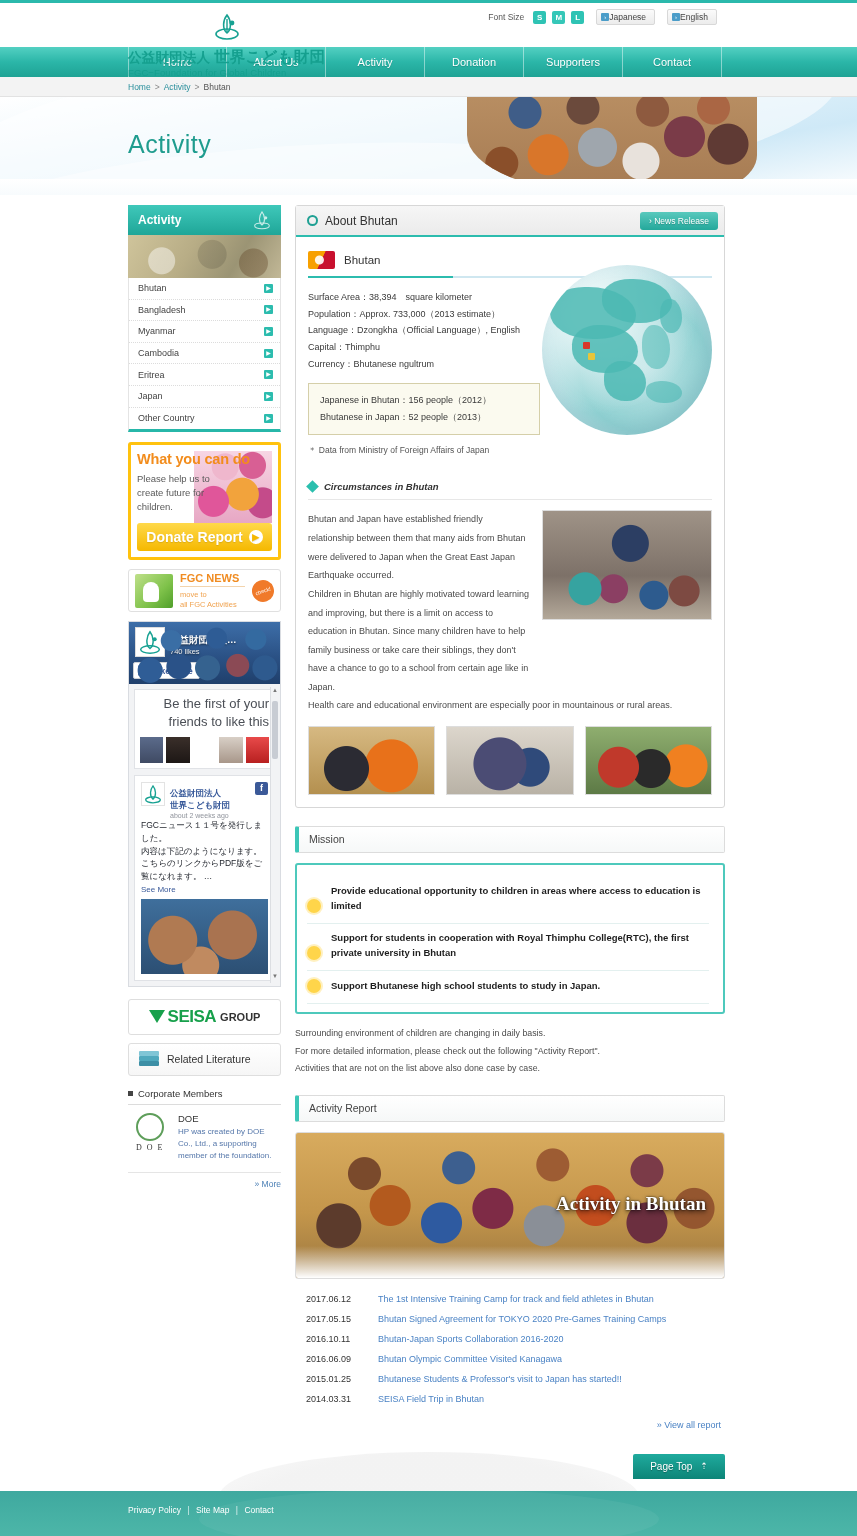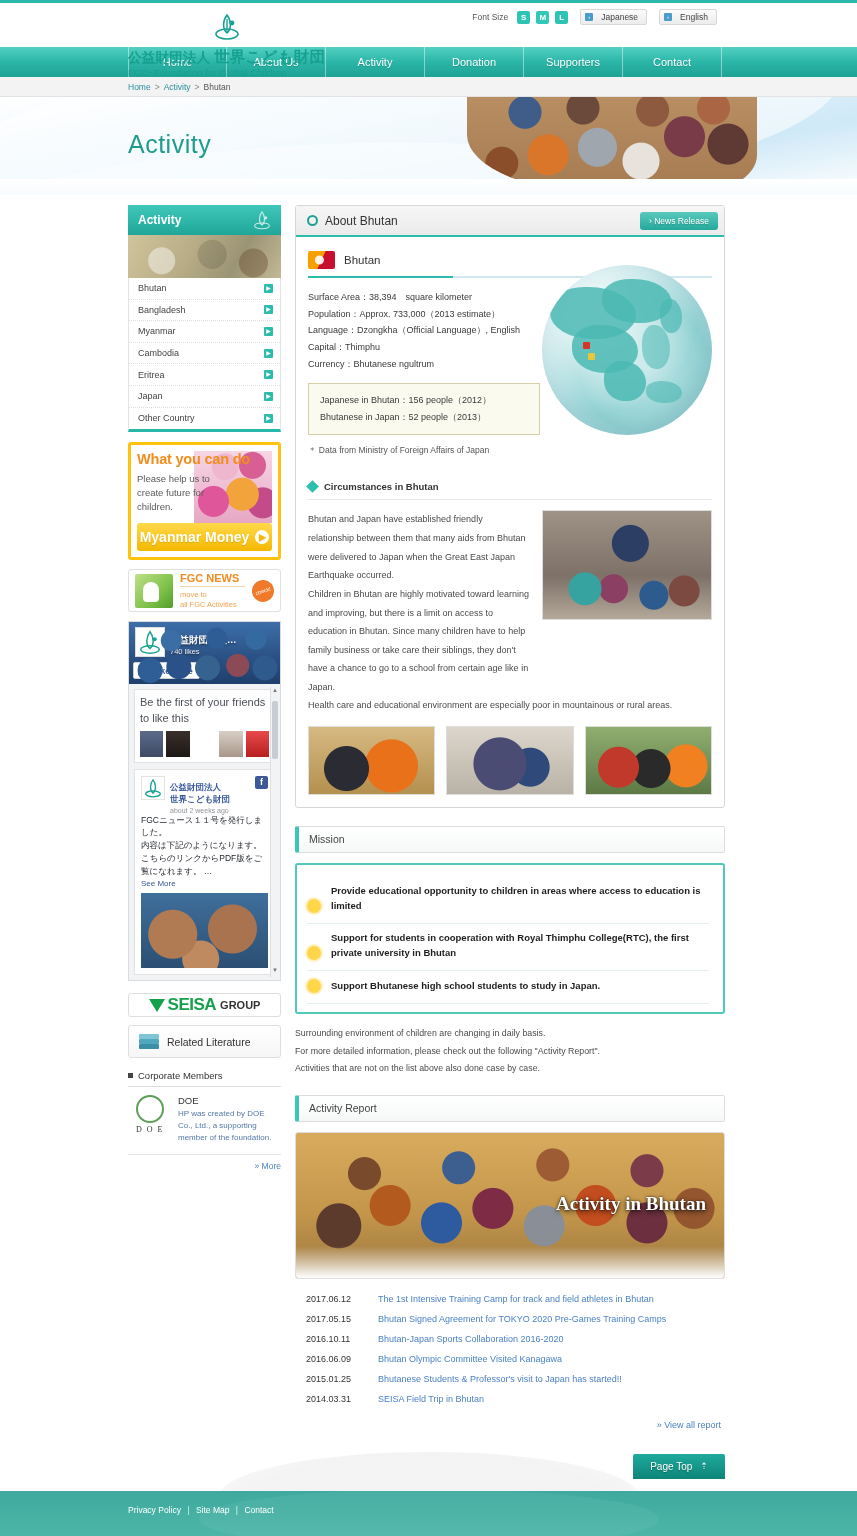--- a/index.html
+++ b/index.html
@@ -38,21 +38,21 @@
   .fs-btn {
     width: 13px; height: 13px; border-radius: 2px; background: #2ec3b4;
     color: #fff; font-size: 8px; font-weight: bold; line-height: 13px;
     text-align: center; display: inline-block; cursor: pointer;
   }
   .fs-btn.alt { background: #35c7b8; }
   .lang-btn {
     background: linear-gradient(#fbfbfb,#ececec);
     border: 1px solid #d8d8d8; border-radius: 2px;
     font-size: 8.5px; color: #444; padding: 2px 8px 2px 4px;
-    display: flex; align-items: center; gap: 8px; cursor: pointer;
+    display: flex; align-items: center; gap: 0; cursor: pointer;
     margin-left: 6px;
   }
   .lang-btn .arr {
     width: 8px; height: 8px; background: #4b9dc9; color: #fff;
     font-size: 6px; line-height: 8px; text-align: center; border-radius:1px;
   }
 
   
   .gnav {
     height: 30px;
@@ -242,21 +242,21 @@
   .fb-badge .likes{ color:#f0f0f0; font-size:7.5px; text-shadow:0 1px 2px rgba(0,0,0,.6);}
   .fb-like {
     position:absolute; left:4px; bottom:5px; background:#fff; border:1px solid #ccd0d5;
     border-radius:2px; padding:2px 6px 2px 4px; display:flex; align-items:center; gap:4px;
     font-size:8.5px; color:#3b5998; font-weight:bold; cursor:pointer;
   }
   .fb-like .f { width:11px; height:11px; background:#3b5998; color:#fff; font-size:8px;
     font-weight:bold; line-height:11px; text-align:center; border-radius:2px;}
   .fb-body { background:#f2f3f5; padding:5px; position:relative; }
   .fb-card { background:#fff; border:1px solid #e0e2e6; padding:5px; }
-  .fb-friends { font-size:11px; color:#4b4f56; line-height:1.4; }
+  .fb-friends { font-size:13px; color:#4b4f56; line-height:1.4;text-align:right; }
   .fb-thumbs { display:flex; gap:3px; margin-top:5px; }
   .fb-thumbs div { width:24px; height:26px; }
   .fb-post { background:#fff; border:1px solid #e0e2e6; margin-top:6px; padding:6px; }
   .fb-post-hd { display:flex; align-items:flex-start; gap:5px; }
   .fb-post-hd .pic { width:24px; height:24px; background:#fff; border:1px solid #e3e3e3;}
   .fb-post-hd .pname { font-size:8.5px; font-weight:bold; color:#365899; line-height:1.25; }
   .fb-post-hd .ptime { font-size:7px; color:#90949c; margin-top:2px; }
   .fb-post-hd .fi { margin-left:auto; width:13px; height:13px; background:#3b5998; color:#fff;
     font-size:9px; line-height:13px; text-align:center; font-weight:bold; border-radius:2px; }
   .fb-post-body { font-size:8.5px; color:#1d2129; line-height:1.5; }
@@ -269,21 +269,21 @@
       linear-gradient(#3f6f9c,#2c4f73);
   }
   .fb-scroll { position:absolute; right:1px; top:3px; bottom:3px; width:9px;
     background:#f2f3f5; border-left:1px solid #dcdee2; }
   .fb-scroll .thumbb { position:absolute; left:1px; right:1px; top:14px; height:58px; background:#c8ccd3; border-radius:2px;}
   .fb-scroll .up, .fb-scroll .dn{ position:absolute; left:0; right:0; height:10px; font-size:6px; text-align:center; color:#777;}
   .fb-scroll .up{ top:0; } .fb-scroll .dn{ bottom:0; }
 
   
   .seisa {
-    margin-top: 12px; border:1px solid #dedede; border-radius:3px; height:24px;
+    margin-top: 12px; border:1px solid #dedede; border-radius:3px; height:36px;
     display:flex; align-items:center; justify-content:center; background:#fff; cursor:pointer;
   }
   .seisa .tri { width:0;height:0;border-left:8px solid transparent;border-right:8px solid transparent;
     border-top:13px solid #17a04b; margin-right:3px; }
   .seisa .s1 { font-size:17px; font-weight:bold; color:#17a04b; letter-spacing:-.5px;}
   .seisa .s2 { font-size:11px; font-weight:bold; color:#333; margin-left:4px;}
 
   .relit {
     margin-top: 8px; border:1px solid #dedede; border-radius:3px; height:33px;
     display:flex; align-items:center; gap:8px; padding-left:10px;
@@ -350,21 +350,21 @@
     background:
       radial-gradient(circle at 32% 28%, #e7f5f6 0 14%, rgba(255,255,255,0) 60%),
       radial-gradient(circle at 60% 60%, #bfe4e6 0%, #8fd1d2 45%, #cfe9ef 78%, #e9f5f9 100%);
     box-shadow: inset -6px -8px 18px rgba(120,170,180,.35);
     overflow:hidden;
   }
   .globe .land { position:absolute; background:#4bb8b3; opacity:.85; border-radius:40% 55% 45% 50%;}
   .globe .pin { position:absolute; width:7px; height:7px; background:#d8352a; left:41px; top:77px; border-radius:1px;}
   .globe .pin2{ position:absolute; width:7px; height:7px; background:#e8c53a; left:46px; top:88px; border-radius:1px;}
 
-  .sec-hd { display:flex; align-items:center; gap:7px; margin-top:24px; }
+  .sec-hd { display:flex; align-items:center; gap:7px; margin-top:24px;font-style:italic; }
   .sec-hd .dia { width:9px;height:9px;background:#2bbfae; transform:rotate(45deg);}
   .sec-hd .st { font-size:9.5px; font-weight:bold; color:#333; }
   .sec-rule { height:1px; background:#e7e7e7; margin-top:7px; }
 
   .circ-wrap { display:flex; gap:12px; margin-top:10px; }
   .circ-text { flex:1; font-size:9px; color:#4a4a4a; line-height:2.07; }
   .circ-photo { width:170px; height:110px; flex:none; border:1px solid #ddd;
     background:
       radial-gradient(circle at 52% 30%, #2c3e63 0 18px, transparent 19px),
       radial-gradient(circle at 25% 72%, #36a3a0 0 16px, transparent 17px),
@@ -584,21 +584,21 @@
             <span class="sq">▶</span>
           </div>
         </div>
       </div>
 
       <div class="donate">
         <div class="kids"></div>
         <div class="dtitle">What you can do</div>
         <div class="dsub">Please help us to create future for children.</div>
         <div class="dbtn">
-          <span>Myanmar Money</span>
+          <span>Donate Report</span>
           <span class="circ">▶</span>
         </div>
       </div>
 
       <div class="fgcnews">
         <div class="thumb"></div>
         <div class="txt">
           <div class="t1">FGC NEWS</div>
           <div class="rule"></div>
           <div class="t2">move to</div>

